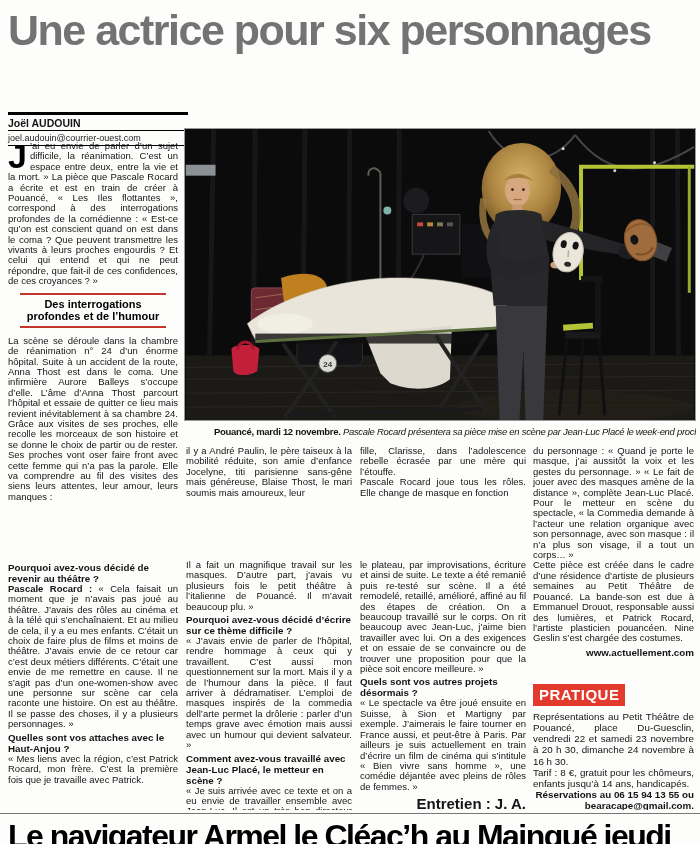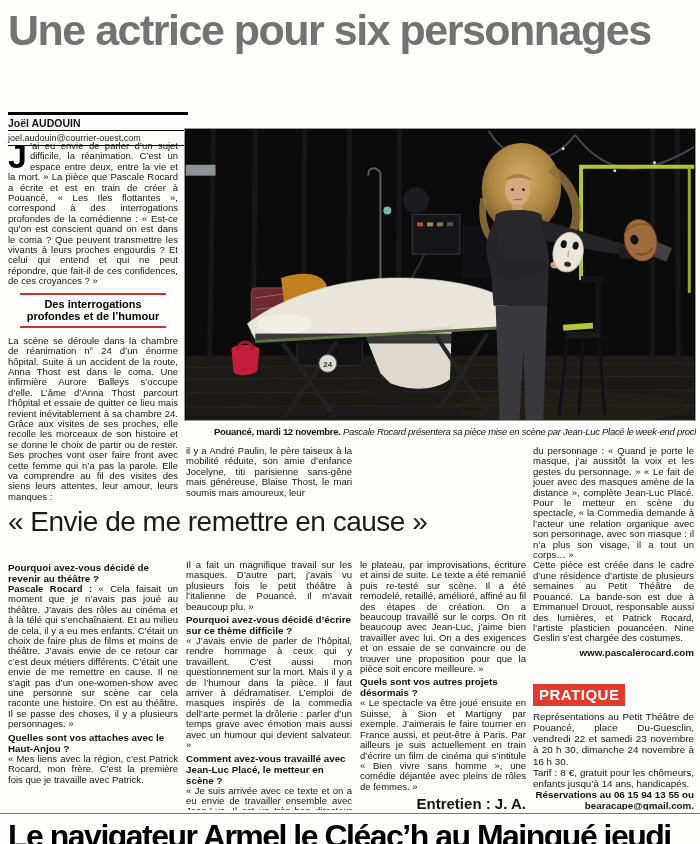--- a/index.html
+++ b/index.html
@@ -251,34 +251,37 @@
   </div>
 
   <p id="caption">
     <b>Pouancé, mardi 12 novembre.</b>
     <i>Pascale Rocard présentera sa pièce mise en scène par Jean-Luc Placé le week-end prochain.</i>
   </p>
 
   <div class="col" id="col2top">
     <p class="body">il y a André Paulin, le père taiseux à la mobilité réduite, son amie d’enfance Jocelyne, titi parisienne sans-gêne mais généreuse, Blaise Thost, le mari soumis mais amoureux, leur</p>
   </div>
+  <div class="col" id="col3top">
+    <p class="body">fille, Clarisse, dans l’adolescence rebelle écrasée par une mère qui l’étouffe.</p>
+    <p class="body">Pascale Rocard joue tous les rôles. Elle change de masque en fonction</p>
+  </div>
 
   <div class="col" id="col4">
     <p class="body"><span>du personnage : </span><span class="it">« Quand je porte le masque, j’ai aussitôt la voix et les gestes du personnage. » </span><span class="it">« Le fait de jouer avec des masques amène de la distance »</span><span>, complète Jean-Luc Placé. Pour le metteur en scène du spectacle, </span><span class="it">« la Commedia demande à l’acteur une relation organique avec son personnage, avec son masque : il n’a plus son visage, il a tout un corps… »</span></p>
     <p class="body">Cette pièce est créée dans le cadre d’une résidence d’artiste de plusieurs semaines au Petit Théâtre de Pouancé. La bande-son est due à Emmanuel Drouot, responsable aussi des lumières, et Patrick Rocard, l’artiste plasticien pouancéen. Nine Geslin s’est chargée des costumes.</p>
-    <p class="website">www.pascalerocard.com</p>
+    <p class="website">www.actuellement.com</p>
     <div id="pratique">
       <span class="pr-title">PRATIQUE</span>
       <p class="body">Représentations au Petit Théâtre de Pouancé, place Du-Guesclin, vendredi 22 et samedi 23 novembre à 20 h 30, dimanche 24 novembre à 16 h 30.</p>
       <p class="body">Tarif : 8 €, gratuit pour les chômeurs, enfants jusqu’à 14 ans, handicapés.</p>
       <p class="body pr-res">Réservations au 06 15 94 13 55 ou bearacape@gmail.com.</p>
     </div>
   </div>
 
-  <h2 id="quotehead">« Envie de me remettre en cause »</h2>
 
   <div class="col" id="col1qa">
     <p class="q">Pourquoi avez-vous décidé de revenir au théâtre ?</p>
     <p class="body"><b>Pascale Rocard : </b><span>« Cela faisait un moment que je n’avais pas joué au théâtre. J’avais des rôles au cinéma et à la télé qui s’enchaînaient. Et au milieu de cela, il y a eu mes enfants. C’était un choix de faire plus de films et moins de théâtre. J’avais envie de ce retour car c’est deux métiers différents. C’était une envie de me remettre en cause. Il ne s’agit pas d’un one-women-show avec une personne sur scène car cela raconte une histoire. On est au théâtre. Il se passe des choses, il y a plusieurs personnages. »</span></p>
     <p class="q">Quelles sont vos attaches avec le Haut-Anjou ?</p>
     <p class="body">« Mes liens avec la région, c’est Patrick Rocard, mon frère. C’est la première fois que je travaille avec Patrick.</p>
   </div>
   <div class="col" id="col2qa">
     <p class="body">Il a fait un magnifique travail sur les masques. D’autre part, j’avais vu plusieurs fois le petit théâtre à l’italienne de Pouancé. Il m’avait beaucoup plu. »</p>
     <p class="q">Pourquoi avez-vous décidé d’écrire sur ce thème difficile ?</p>

